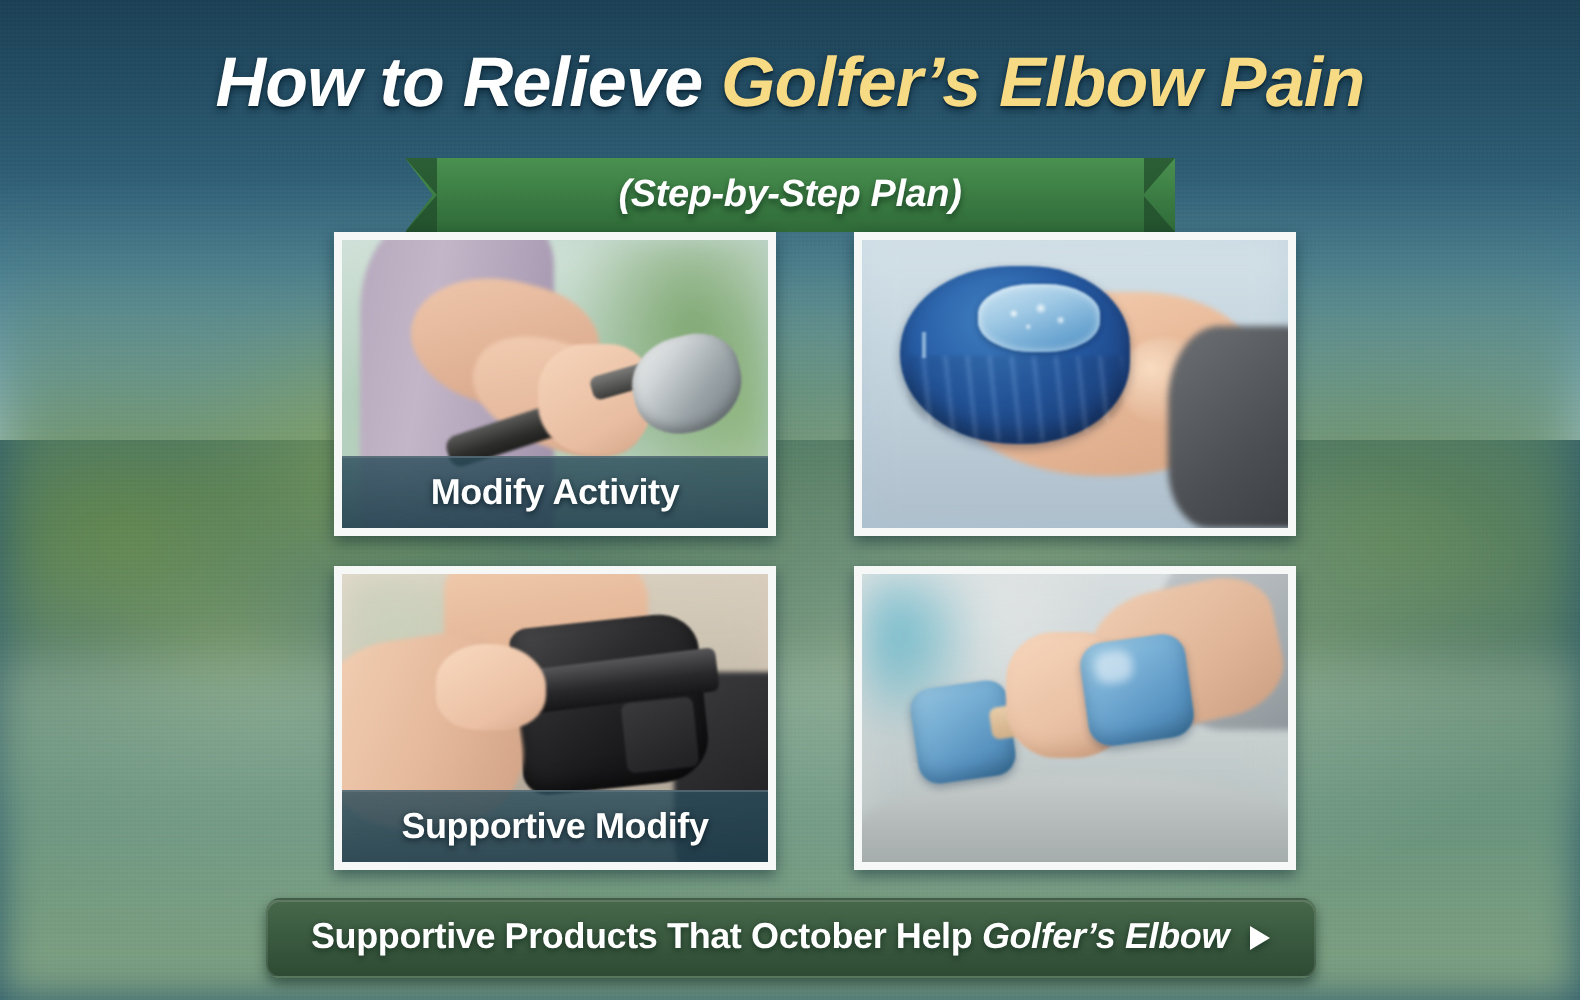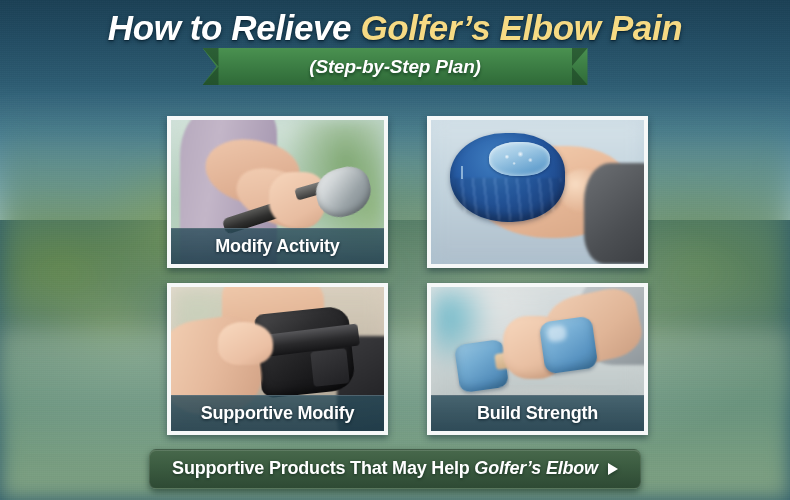--- a/index.html
+++ b/index.html
@@ -50,29 +50,29 @@
     position:absolute; inset:0; opacity:.16;
     background-image:
       repeating-linear-gradient(0deg, rgba(255,255,255,.07) 0 1px, rgba(0,0,0,.05) 1px 2px),
       repeating-linear-gradient(90deg, rgba(255,255,255,.05) 0 1px, rgba(0,0,0,.04) 1px 2px);
   }
 
   
   #header { position:absolute; left:0; right:0; top:0; text-align:center; }
   #title {
     font-size:35px; font-weight:bold; font-style:italic;
-    letter-spacing:-.4px; line-height:1; padding-top:10px;
+    letter-spacing:-.4px; line-height:1; padding-top:24px;
     color:#ffffff;
     text-shadow:0 2px 4px rgba(0,25,40,.6), 0 1px 1px rgba(0,20,35,.55);
     white-space:nowrap;
   }
   #title .hl { color:#f6da84; }
 
   
-  #ribbon-wrap { margin-top:3px; display:flex; justify-content:center; }
+  #ribbon-wrap { margin-top:20px; display:flex; justify-content:center; }
   #ribbon {
     position:relative; width:385px; height:37px;
     display:flex; align-items:center; justify-content:center;
     background:linear-gradient(180deg,#4a9150 0%,#3d7f45 45%,#2f6a38 100%);
     clip-path:polygon(0 0, 100% 0, 100% 100%, 0 100%,
                       0 100%, 3.6% 50%, 0 0);
     filter:drop-shadow(0 3px 3px rgba(0,25,35,.45));
   }
   #ribbon::before, #ribbon::after {
     content:""; position:absolute; top:0; bottom:0; width:16px;
@@ -413,25 +413,22 @@
     <div class="photo">
       <div class="blurbg"></div>
       <div class="sleeve"></div>
       <div class="arm"></div>
       <div class="towel"></div>
       <div class="bellL"></div>
       <div class="bar"></div>
       <div class="fist"></div>
       <div class="bellR"></div>
     </div>
-    <div class="label">
-      <span>Build Strength</span>
-    </div>
   </div>
 
 </div>
 
 <div id="cta-wrap">
   <div id="cta">
-    <span id="cta-text"><span>Supportive Products That May Help </span><i>Golfer’s Elbow</i></span>
+    <span id="cta-text"><span>Supportive Products That October Help </span><i>Golfer’s Elbow</i></span>
     <span id="cta-arrow"></span>
   </div>
 </div>
 
 </body></html>

